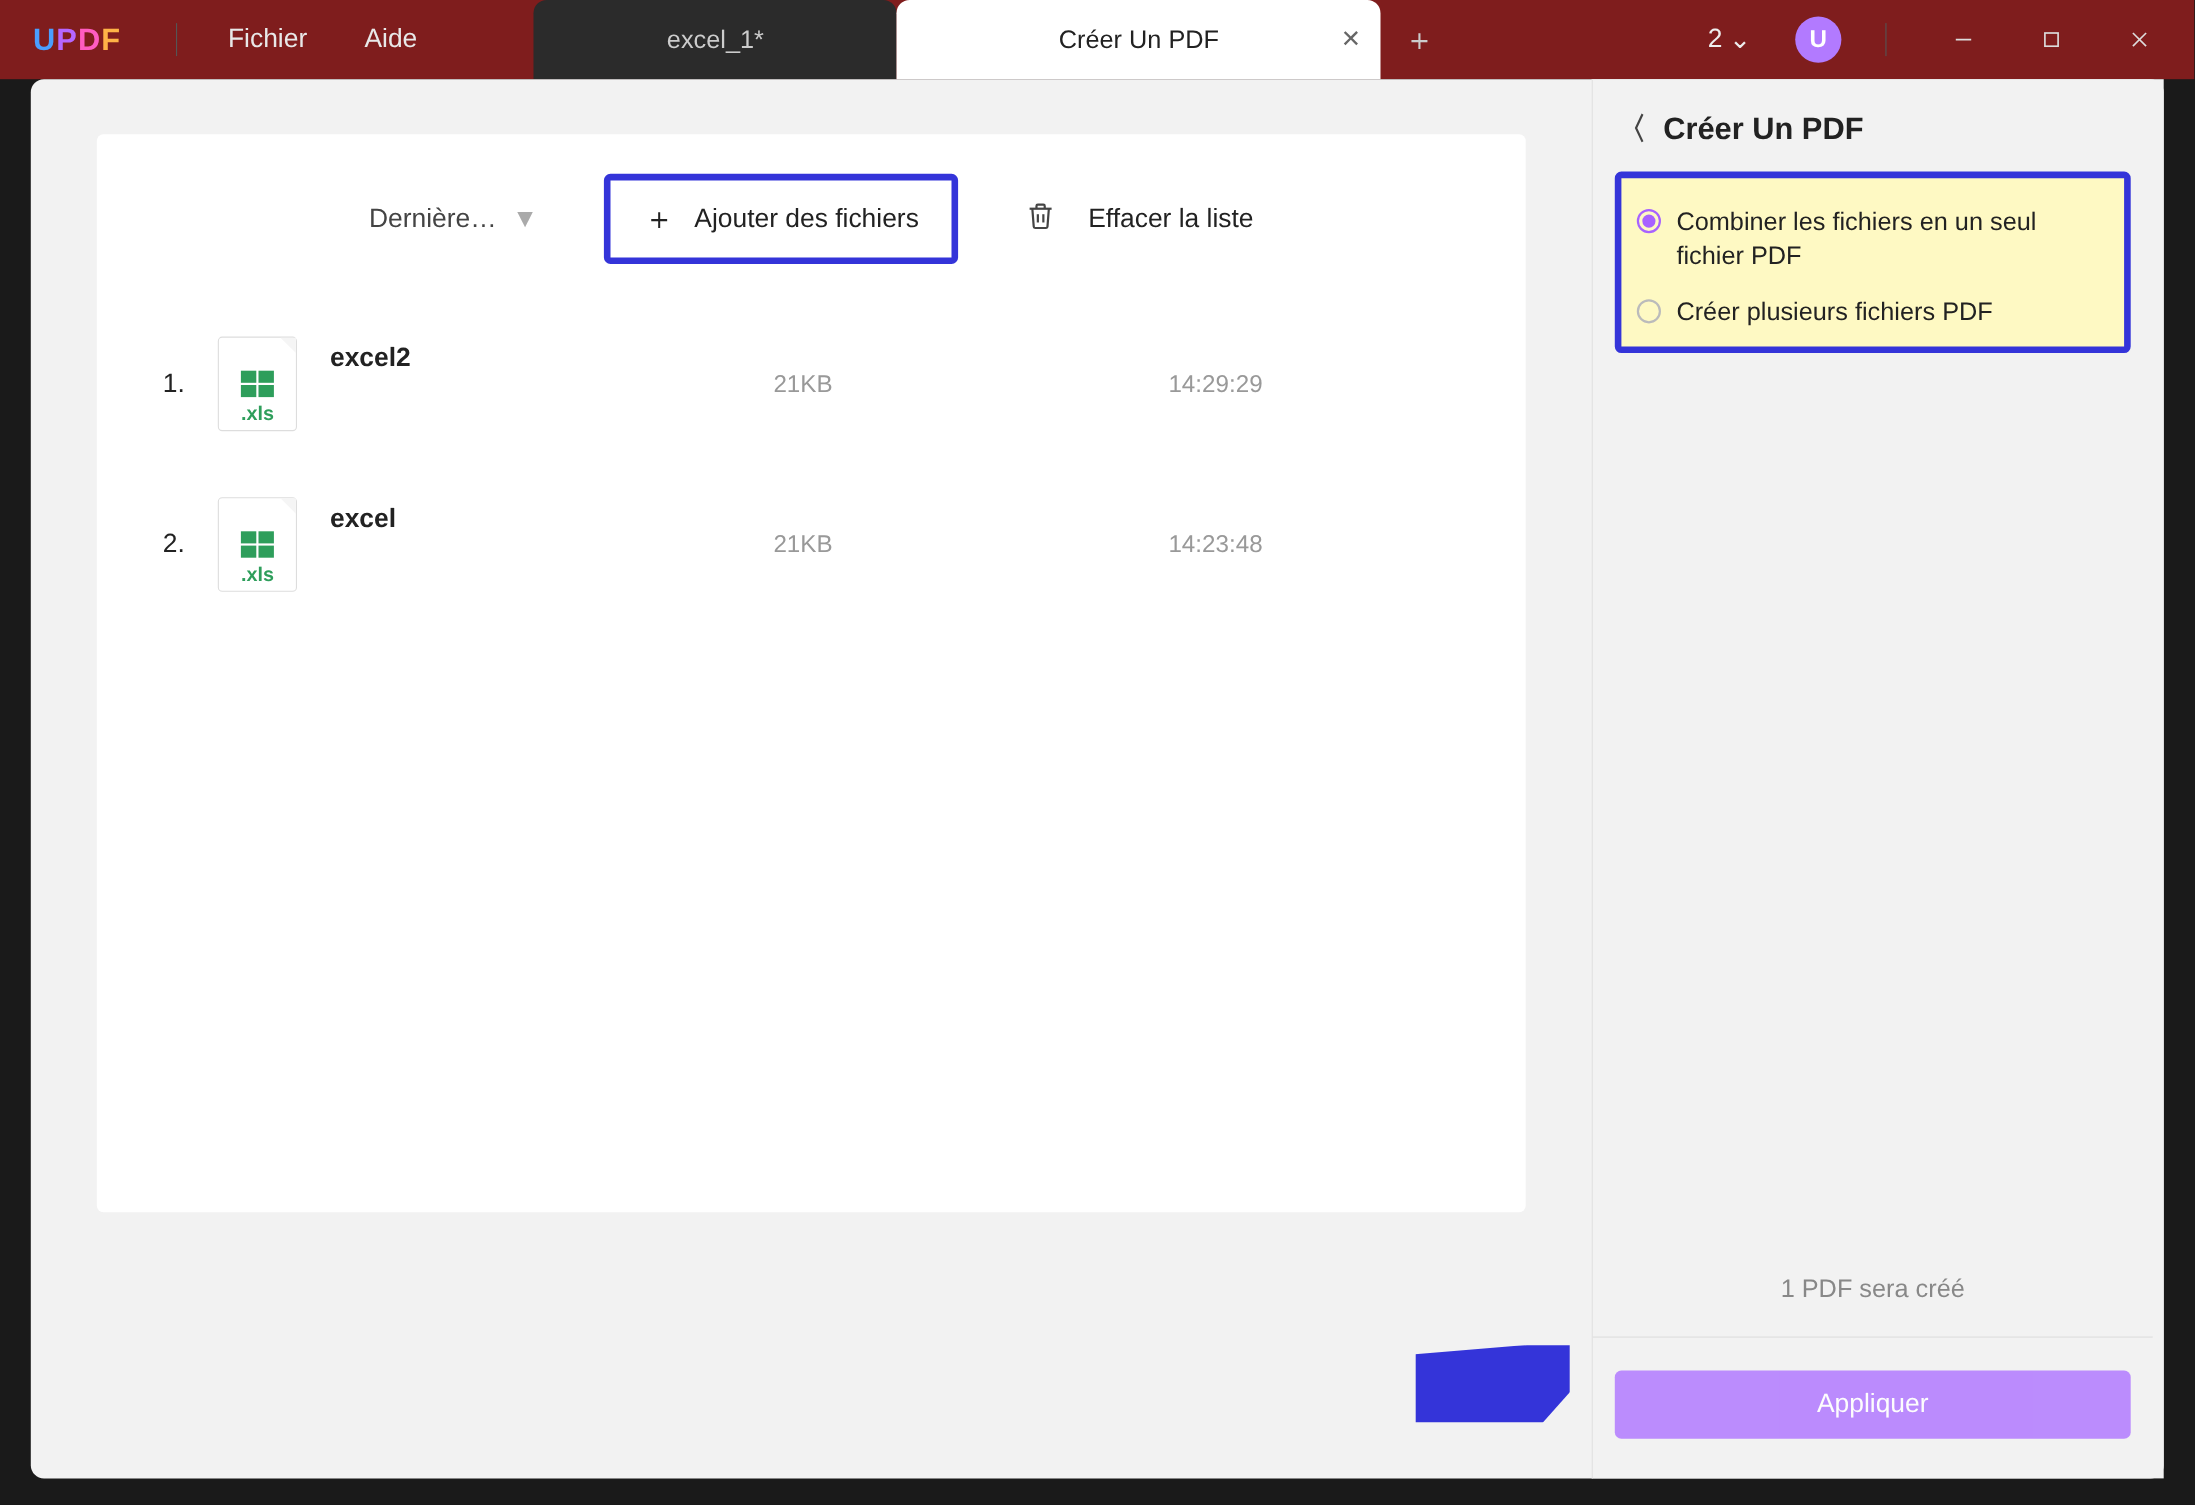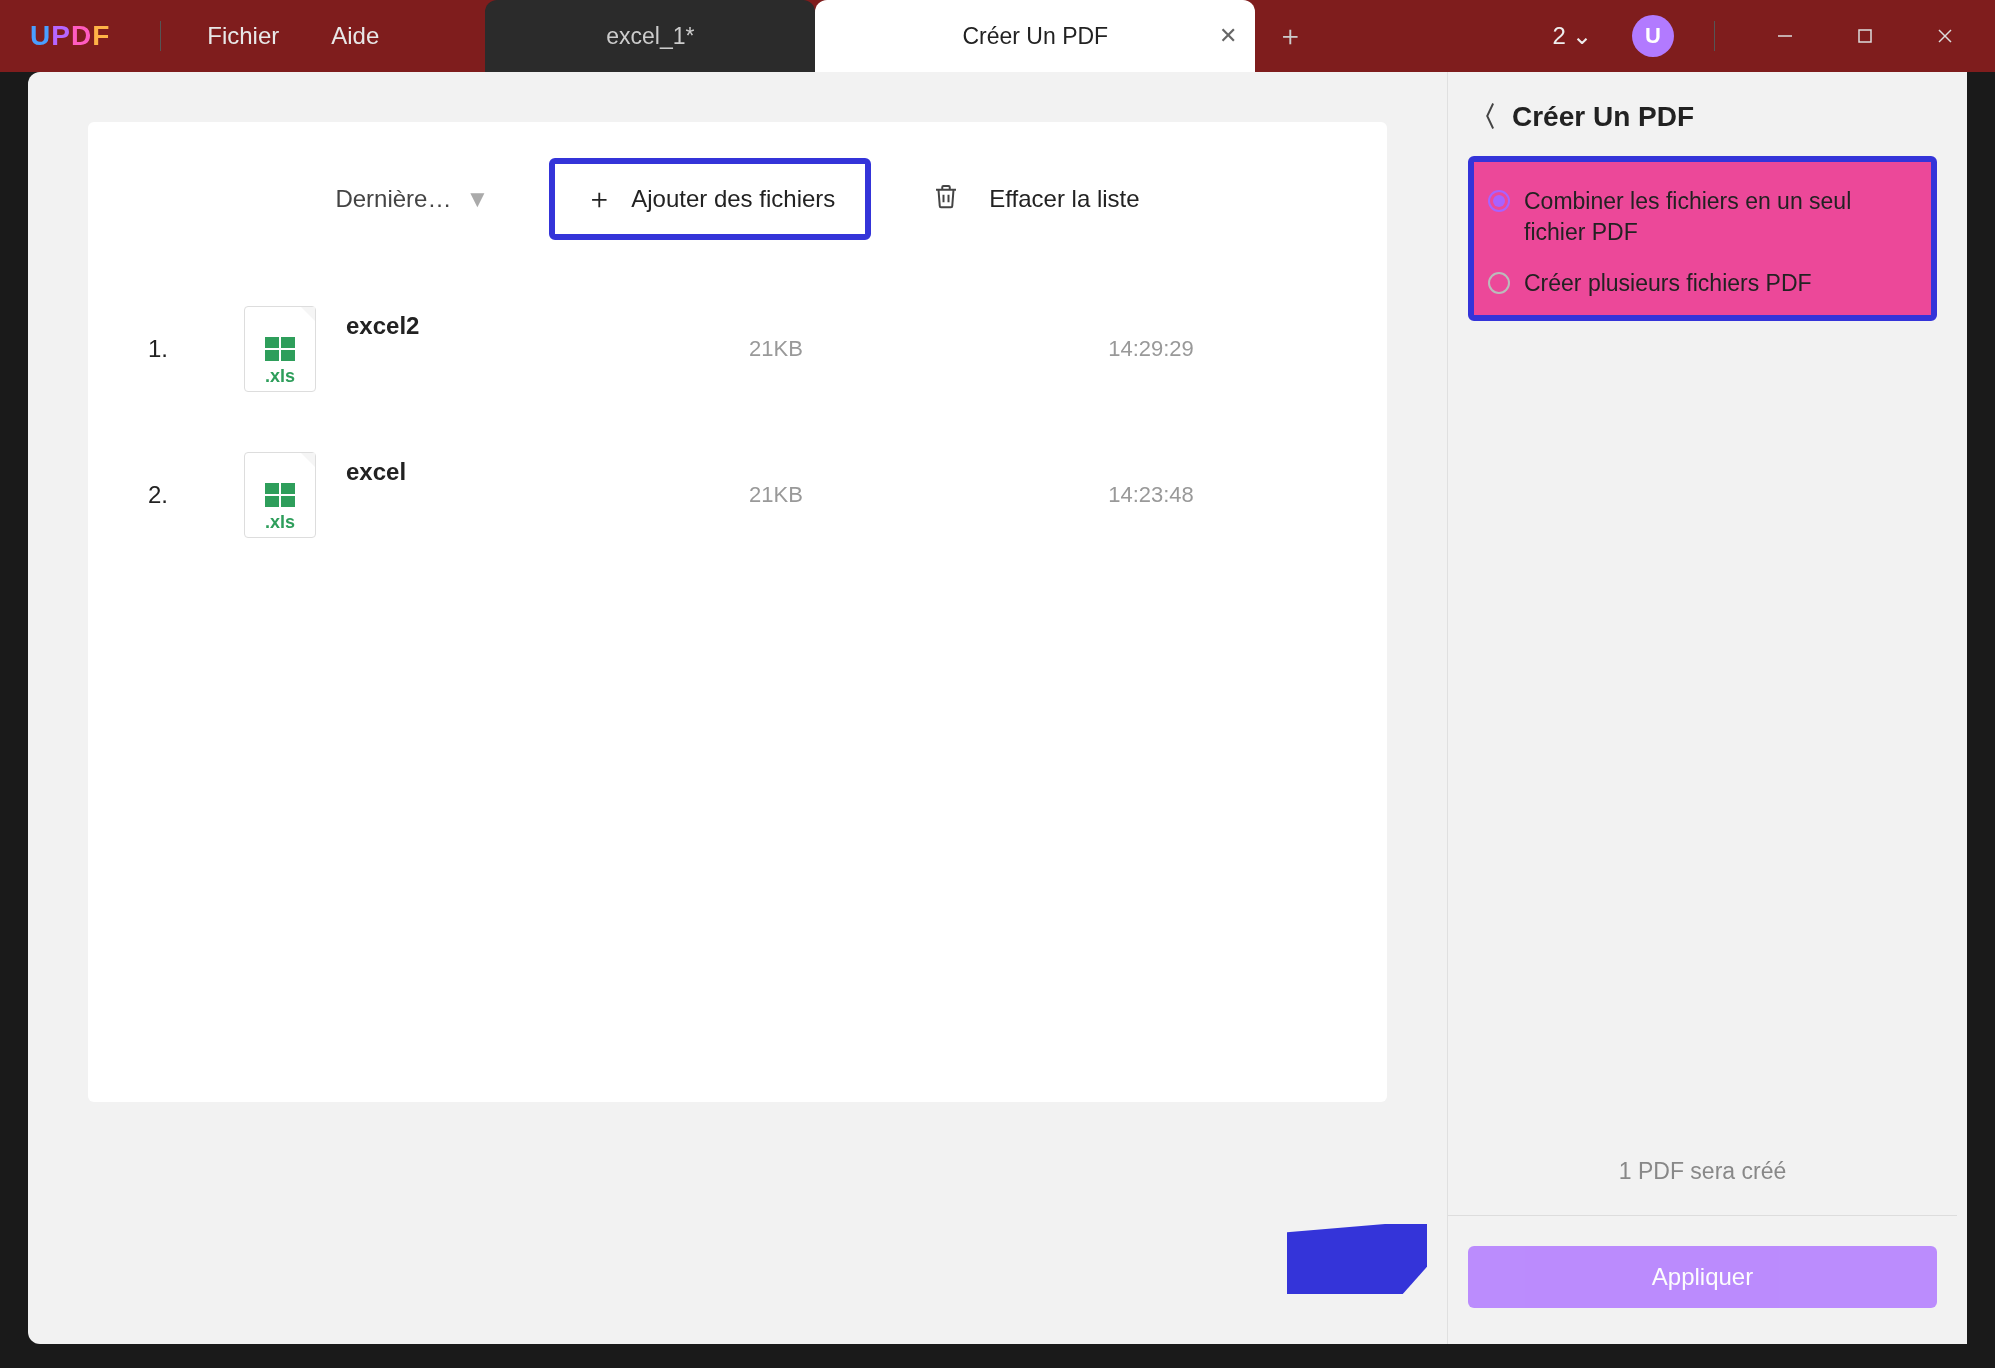--- a/index.html
+++ b/index.html
@@ -197,21 +197,20 @@
   .file-thumb {
     width: 72px; height: 86px;
     border: 1px solid #ddd;
     border-radius: 4px;
     background: #fff;
     position: relative;
     display: flex;
     flex-direction: column;
     align-items: center;
     justify-content: center;
-    margin-left: 46px;
   }
   .file-thumb::before {
     content: '';
     position: absolute;
     top: 0; right: 0;
     border-style: solid;
     border-width: 0 14px 14px 0;
     border-color: transparent #f5f5f5 transparent transparent;
   }
   .sheet-icon {
@@ -271,21 +270,21 @@
   .panel-header .back {
     font-size: 28px;
     color: #444;
     cursor: pointer;
     width: 30px;
     text-align: center;
   }
   .options-box {
     border: 6px solid #3434d9;
     border-radius: 6px;
-    background: #ec4899;
+    background: #fef9c3;
     padding: 14px 14px 6px 14px;
   }
   .radio-row {
     display: flex;
     align-items: flex-start;
     gap: 14px;
     padding: 10px 0;
     cursor: pointer;
   }
   .radio {

